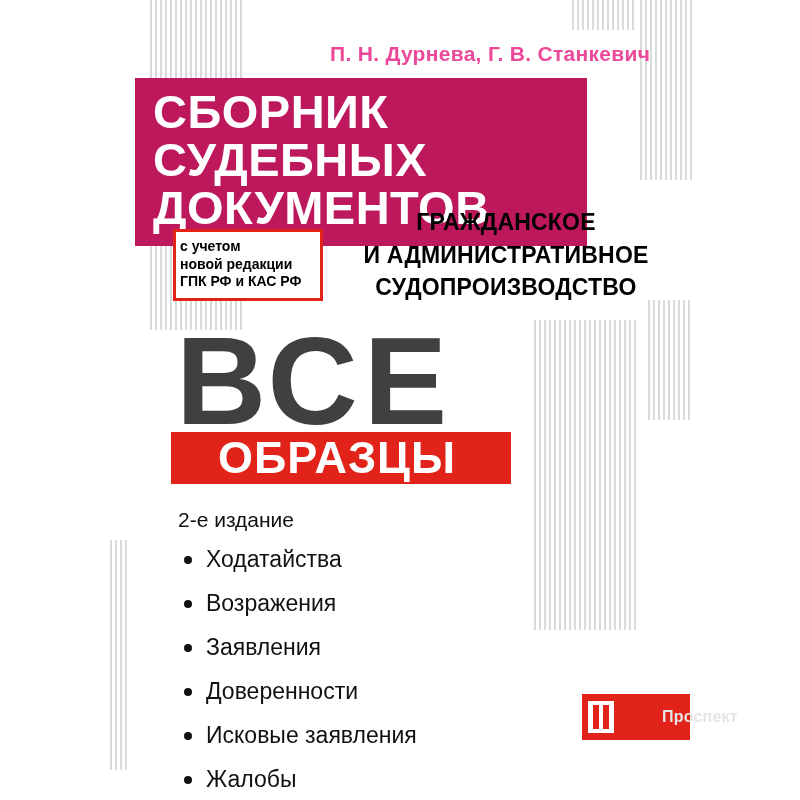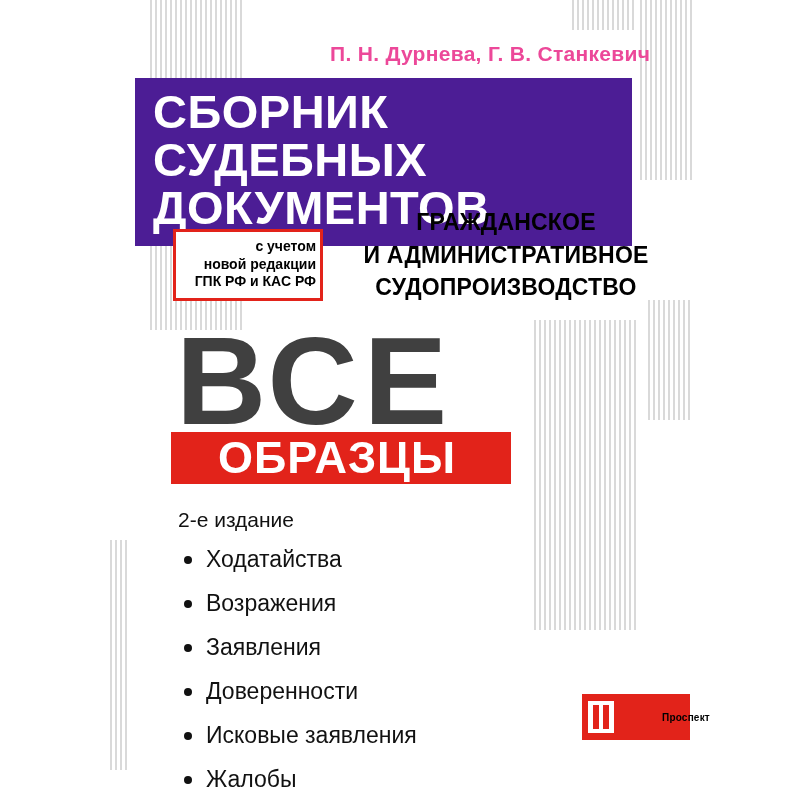--- a/index.html
+++ b/index.html
@@ -47,22 +47,22 @@
     color: #ec4899;
     letter-spacing: 0.3px;
     white-space: nowrap;
   }
 
   
   .title-block {
     position: absolute;
     left: 135px;
     top: 78px;
-    width: 497px;
-    background: #4c1d95;
+    width: 452px;
+    background: #be185d;
     padding: 10px 16px 14px 18px;
     box-sizing: border-box;
   }
   .title-line {
     color: #ffffff;
     font-weight: bold;
     font-size: 47px;
     line-height: 1.02;
     letter-spacing: 0.5px;
     text-transform: uppercase;
@@ -72,21 +72,21 @@
   
   .note-box {
     position: absolute;
     left: 173px;
     top: 229px;
     width: 150px;
     border: 3px solid #e2231a;
     background: #ffffff;
     padding: 6px 4px 7px 4px;
     box-sizing: border-box;
-    text-align: right;
+    text-align: left;
   }
   .note-line {
     font-size: 14px;
     font-weight: bold;
     color: #000000;
     line-height: 1.25;
     white-space: nowrap;
   }
 
   
@@ -212,22 +212,22 @@
   .publisher-mark::after {
     content: "";
     position: absolute;
     left: 15px;
     top: 4px;
     width: 6px;
     height: 24px;
     background: #e2231a;
   }
   .publisher-name {
-    color: #000000;
-    font-size: 10px;
+    color: #e5e5e5;
+    font-size: 16px;
     font-weight: bold;
     margin-left: 4px;
     letter-spacing: 0.2px;
     white-space: nowrap;
     padding-left: 44px;
   }
 </style>
 </head>
 <body>
 

